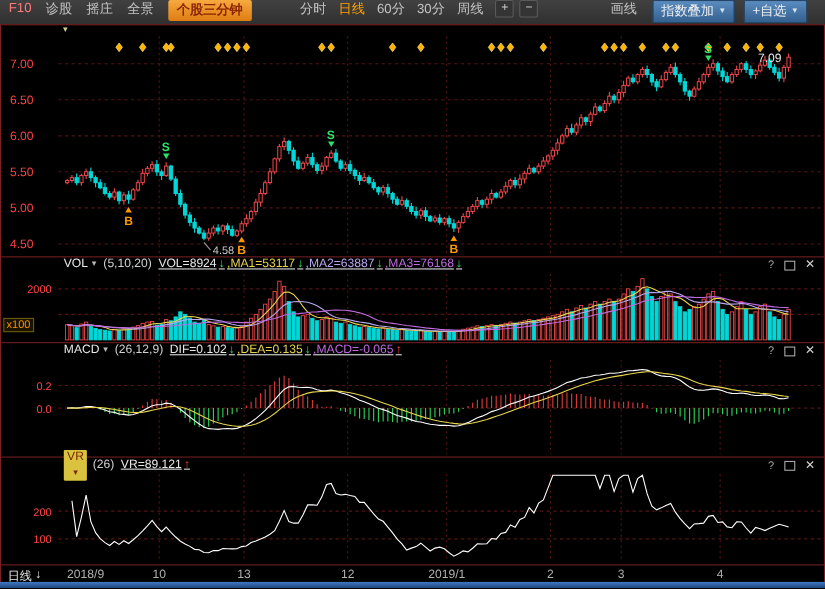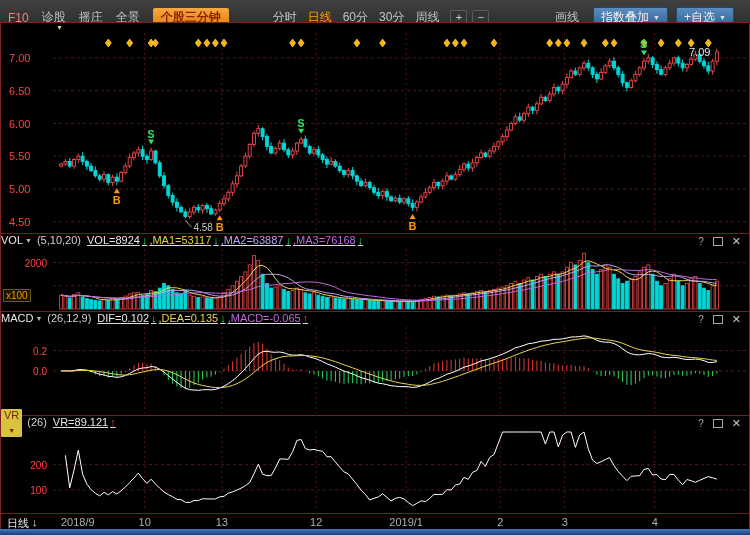--- a/index.html
+++ b/index.html
@@ -2,21 +2,21 @@
 <html><head>
 <meta charset="utf-8">
 <style>
   html,body{margin:0;padding:0;background:#000;}
   #app{position:relative;width:750px;height:535px;background:#000;overflow:hidden;
        font-family:"Liberation Sans","DejaVu Sans",sans-serif;}
   svg{font-family:inherit;}
   
   .toolbar{position:absolute;left:0;top:0;width:750px;height:36px;box-sizing:border-box;
     background:linear-gradient(#414141,#262626);border-bottom:1px solid #141414;
-    display:flex;align-items:center;padding:0 8px;font-size:12px;color:#c4c4c4;white-space:nowrap;}
+    display:flex;align-items:flex-start;padding:0 8px;font-size:12px;color:#c4c4c4;white-space:nowrap;}
   .tb{margin-right:13px;cursor:default;}
   .tb.f10{color:#ff7a7a;}
   .promo{background:linear-gradient(#f7a93f,#dd7d12);color:#8c2500;font-weight:bold;
     padding:1px 8px;border-radius:2px;margin-right:44px;}
   .tab{margin-right:11px;}
   .tab.active{color:#ffa000;}
   .zoombtn{width:15px;height:14px;border:1px solid #5a5a5a;background:#343434;color:#ccc;
     text-align:center;line-height:13px;border-radius:2px;margin-right:5px;font-size:11px;}
   .drawline{margin-left:auto;margin-right:14px;}
   .bluebtn{background:linear-gradient(#5a8cc0,#33608f);border:1px solid #24476b;color:#f0f0f0;
@@ -26,21 +26,21 @@
   .chart-frame{position:absolute;left:0;top:22px;width:750px;height:507px;box-sizing:border-box;
     border:1px solid #7a2121;background:#000;}
   .main-dd{position:absolute;left:55px;top:1px;font-size:7px;color:#cfcf90;}
   .pane-svg{position:absolute;left:0;}
   #candle-svg{top:8px;}
   #vol-svg{top:224px;}
   #macd-svg{top:302px;}
   #vr-svg{top:406px;}
   
   .ind-header{position:absolute;left:0;right:0;height:14px;background:#000;border-top:1px solid #6e1f1f;
-    display:flex;align-items:center;font-size:11px;color:#ddd;box-sizing:border-box;line-height:13px;}
+    display:flex;align-items:center;font-size:11px;color:#ddd;padding-left:57px;box-sizing:border-box;line-height:13px;}
   #vol-header{top:210px;} #macd-header{top:288px;} #vr-header{top:392px;}
   .ind-name{display:flex;align-items:center;gap:2px;cursor:pointer;color:#e8e8e8;}
   .ind-name .dd{font-size:7px;color:#b8b8b8;}
   .vr-chip{background:#d8c23e;color:#7a2800;padding:0 3px;border-radius:1px;flex-direction:column;}
   .vr-chip .dd{color:#7a2800;}
   .ind-params{color:#d0d0d0;margin-left:5px;}
   .ind-vals{margin-left:6px;display:flex;align-items:center;text-decoration:underline;}
   .ind-vals span{margin-right:2px;}
   .hdr-ctrls{position:absolute;right:8px;top:1px;display:flex;align-items:center;gap:9px;color:#a8a8a8;font-size:10px;}
   .maxbox{width:8px;height:7px;border:1px solid #a8a8a8;display:inline-block;}

